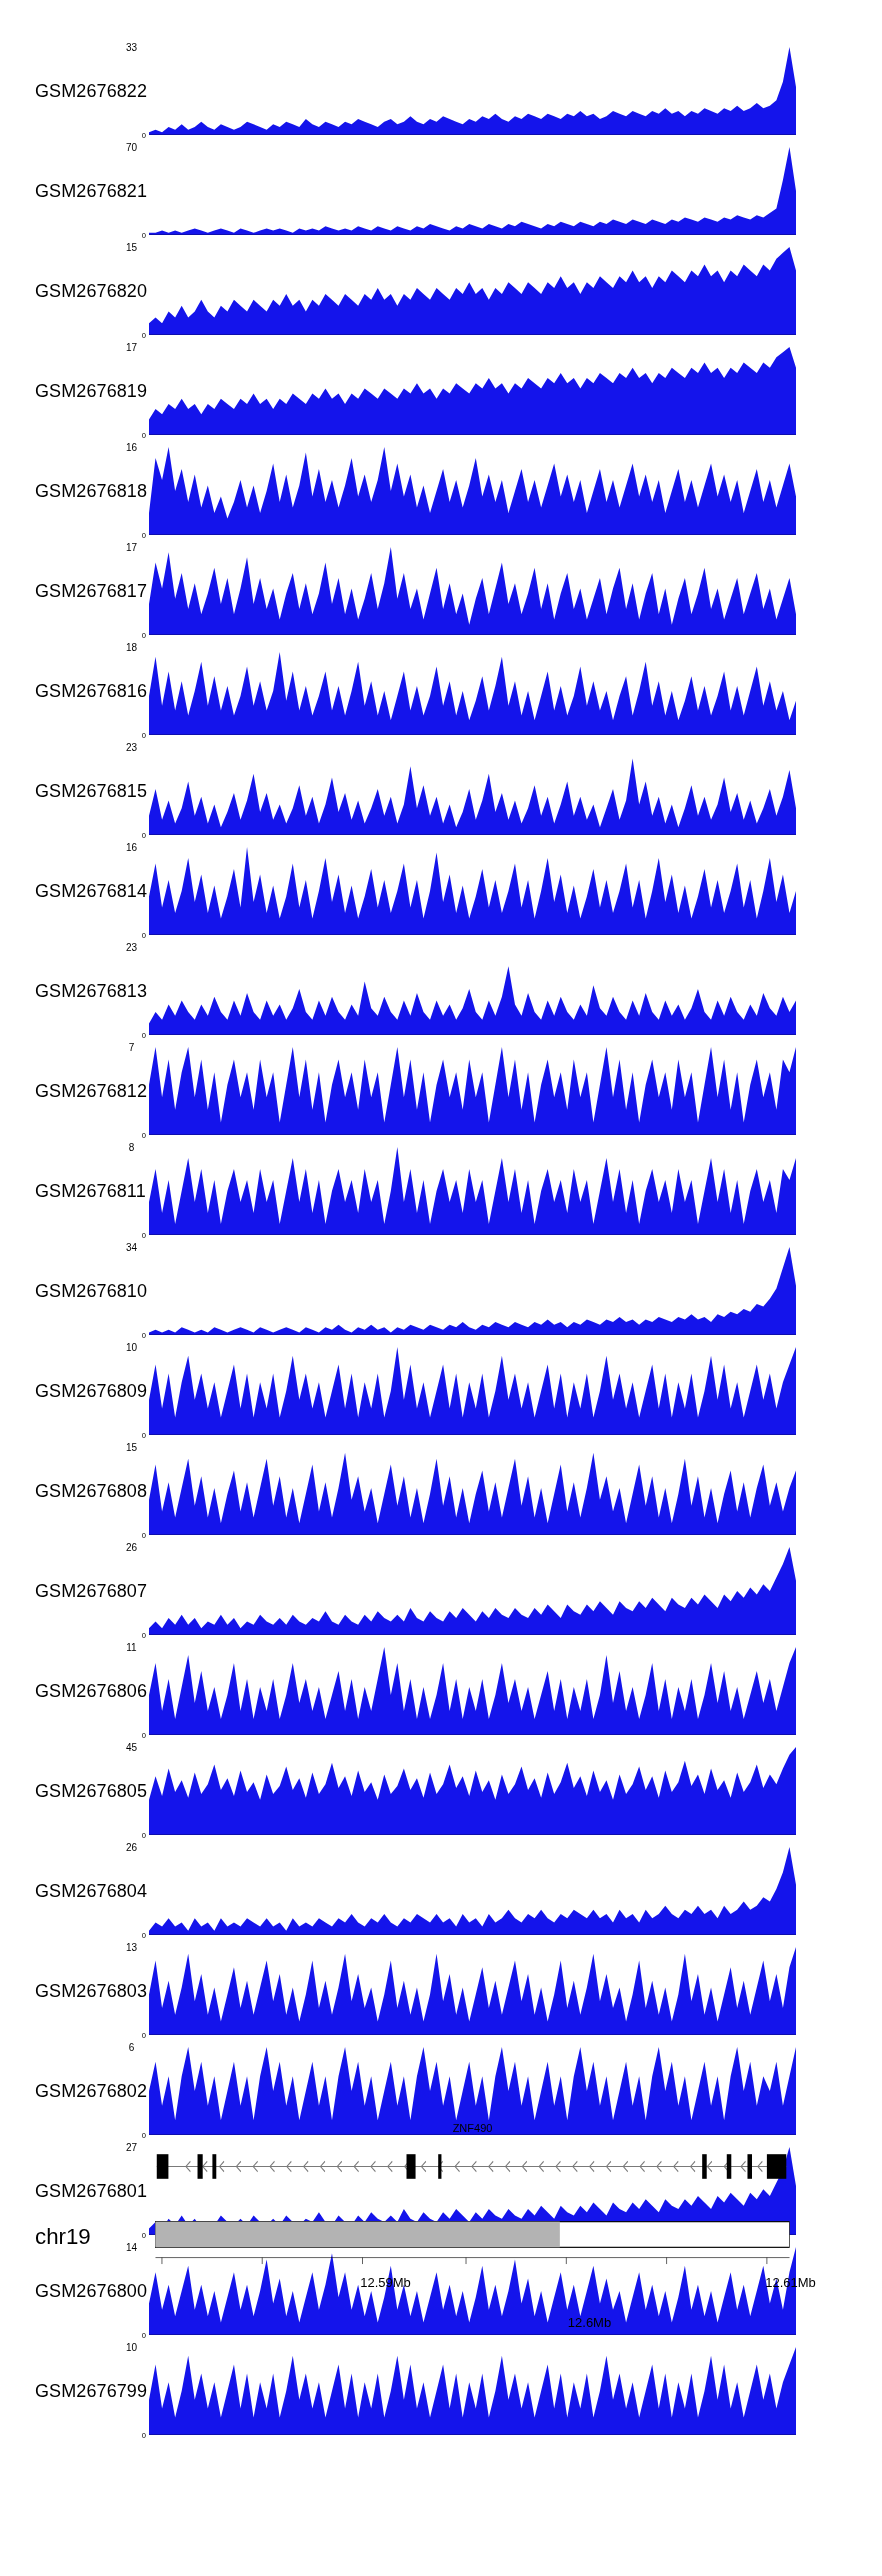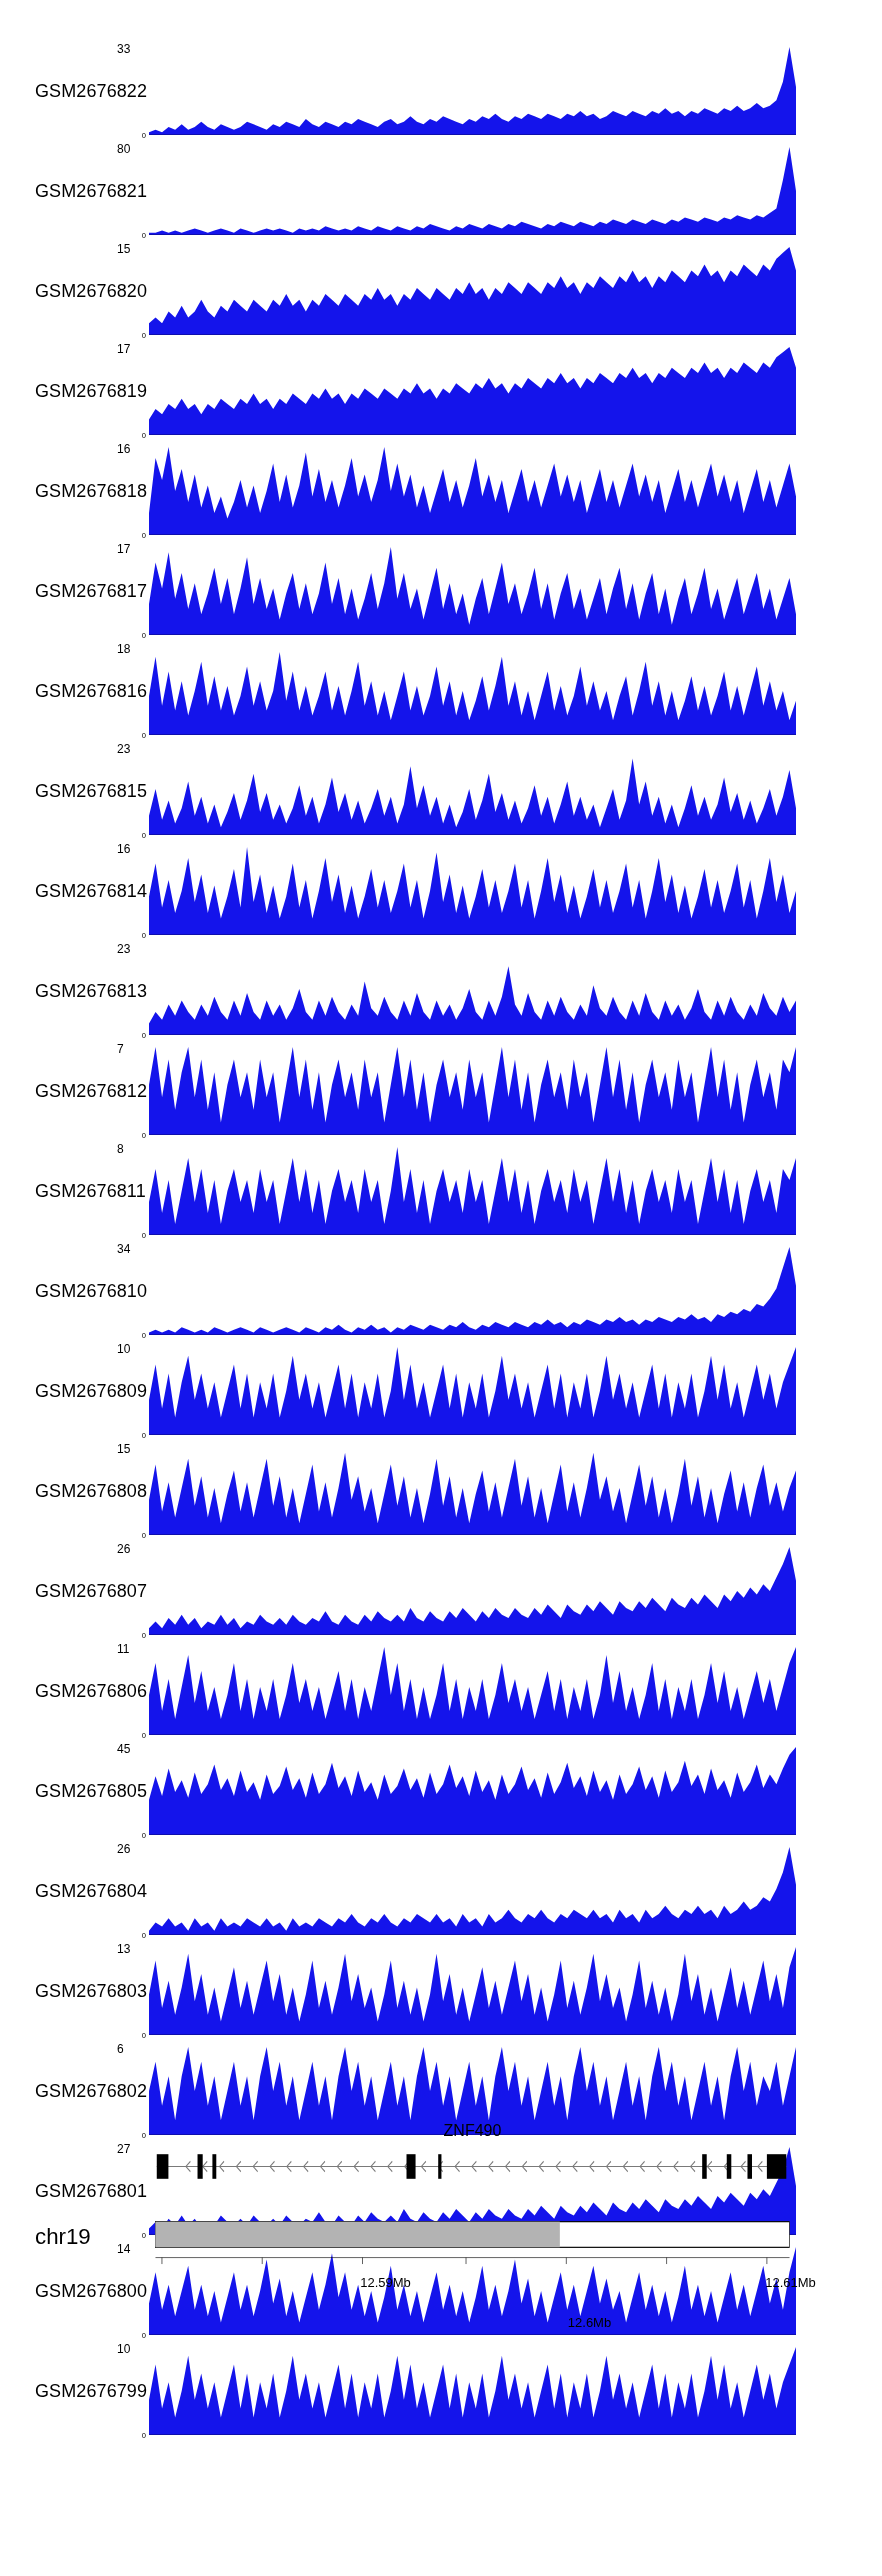--- a/index.html
+++ b/index.html
@@ -4,27 +4,27 @@
 <style>
   html,body{margin:0;padding:0;background:#ffffff;}
   body{width:882px;height:2576px;font-family:"Liberation Sans",sans-serif;color:#000;}
   #wrap{position:relative;width:882px;height:2576px;background:#fff;}
 
   .tracks{position:absolute;left:0;top:41px;width:882px;}
   .track{position:relative;height:100px;width:882px;}
   .track-label{position:absolute;left:35px;top:50%;transform:translateY(-50%);
     font-size:18px;color:#000;letter-spacing:0.1px;white-space:nowrap;}
   .plot{position:absolute;left:149px;top:5.9px;width:647px;height:88px;}
-  .axis-max{position:absolute;left:-32px;top:-4.7px;font-size:12px;color:#000;text-align:left;width:29px;}
+  .axis-max{position:absolute;left:-32px;top:-4.7px;font-size:10px;color:#000;text-align:center;width:29px;}
   .axis-min{position:absolute;left:-32px;bottom:-5.3px;font-size:7.6px;color:#000;text-align:right;width:29px;}
   .plot svg{display:block;width:100%;height:100%;}
 
   
   .gene-panel{position:absolute;left:0;top:2122px;width:882px;height:76px;}
-  .gene-name{position:absolute;left:149px;top:0px;width:647px;text-align:center;font-size:16px;}
+  .gene-name{position:absolute;left:149px;top:0px;width:647px;text-align:center;font-size:11px;}
   .gene-svg{position:absolute;left:149px;top:23.5px;width:647px;height:41px;}
 
   
   .chrom-panel{position:absolute;left:0;top:2211px;width:780px;height:118px;}
   .chrom-label{position:absolute;left:35px;top:13px;font-size:22.3px;}
   .chrom-svg{position:absolute;left:149px;top:5.9px;width:647px;height:35px;}
   .ruler{position:absolute;left:149px;top:46px;width:647px;height:41px;}
   .tick-label{position:absolute;font-size:13px;transform:translateX(-50%);top:17.6px;white-space:nowrap;padding-left:47px;}
 </style>
 </head>
@@ -40,21 +40,21 @@
           <div class="axis-min">0</div>
           <svg viewBox="0 0 1000 100" preserveAspectRatio="none">
             <path d="M 0 100 L 0.00 96.97 L 10.10 93.94 L 20.20 96.97 L 30.30 90.91 L 40.40 93.94 L 50.51 87.88 L 60.61 93.94 L 70.71 90.91 L 80.81 84.85 L 90.91 90.91 L 101.01 93.94 L 111.11 87.88 L 121.21 90.91 L 131.31 93.94 L 141.41 90.91 L 151.52 84.85 L 161.62 87.88 L 171.72 90.91 L 181.82 93.94 L 191.92 87.88 L 202.02 90.91 L 212.12 84.85 L 222.22 87.88 L 232.32 90.91 L 242.42 81.82 L 252.53 87.88 L 262.63 90.91 L 272.73 84.85 L 282.83 87.88 L 292.93 90.91 L 303.03 84.85 L 313.13 87.88 L 323.23 81.82 L 333.33 84.85 L 343.43 87.88 L 353.54 90.91 L 363.64 84.85 L 373.74 81.82 L 383.84 87.88 L 393.94 84.85 L 404.04 78.79 L 414.14 84.85 L 424.24 87.88 L 434.34 81.82 L 444.44 84.85 L 454.55 78.79 L 464.65 81.82 L 474.75 84.85 L 484.85 87.88 L 494.95 81.82 L 505.05 84.85 L 515.15 78.79 L 525.25 81.82 L 535.35 75.76 L 545.45 81.82 L 555.56 84.85 L 565.66 78.79 L 575.76 81.82 L 585.86 75.76 L 595.96 78.79 L 606.06 81.82 L 616.16 75.76 L 626.26 78.79 L 636.36 81.82 L 646.46 75.76 L 656.57 78.79 L 666.67 72.73 L 676.77 78.79 L 686.87 75.76 L 696.97 81.82 L 707.07 78.79 L 717.17 72.73 L 727.27 75.76 L 737.37 78.79 L 747.47 72.73 L 757.58 75.76 L 767.68 78.79 L 777.78 72.73 L 787.88 75.76 L 797.98 69.70 L 808.08 75.76 L 818.18 72.73 L 828.28 78.79 L 838.38 72.73 L 848.48 75.76 L 858.59 69.70 L 868.69 72.73 L 878.79 75.76 L 888.89 69.70 L 898.99 72.73 L 909.09 66.67 L 919.19 72.73 L 929.29 69.70 L 939.39 63.64 L 949.49 69.70 L 959.60 66.67 L 969.70 60.61 L 979.80 39.39 L 989.90 0.00 L 1000.00 45.45 L 1000 100 Z" fill="#1414EB"></path>
             <line x1="0" y1="100" x2="1000" y2="100" stroke="#000" stroke-width="0.7"></line>
           </svg>
         </div>
       </div>
       <div class="track">
         <div class="track-label">GSM2676821</div>
         <div class="plot">
-          <div class="axis-max">80</div>
+          <div class="axis-max">70</div>
           <div class="axis-min">0</div>
           <svg viewBox="0 0 1000 100" preserveAspectRatio="none">
             <path d="M 0 100 L 0.00 97.50 L 10.10 97.50 L 20.20 95.00 L 30.30 97.50 L 40.40 95.00 L 50.51 97.50 L 60.61 95.00 L 70.71 92.50 L 80.81 95.00 L 90.91 97.50 L 101.01 95.00 L 111.11 92.50 L 121.21 95.00 L 131.31 97.50 L 141.41 92.50 L 151.52 95.00 L 161.62 97.50 L 171.72 95.00 L 181.82 92.50 L 191.92 95.00 L 202.02 92.50 L 212.12 95.00 L 222.22 97.50 L 232.32 92.50 L 242.42 95.00 L 252.53 92.50 L 262.63 95.00 L 272.73 90.00 L 282.83 92.50 L 292.93 95.00 L 303.03 92.50 L 313.13 95.00 L 323.23 90.00 L 333.33 92.50 L 343.43 95.00 L 353.54 90.00 L 363.64 92.50 L 373.74 95.00 L 383.84 90.00 L 393.94 92.50 L 404.04 95.00 L 414.14 90.00 L 424.24 92.50 L 434.34 87.50 L 444.44 90.00 L 454.55 92.50 L 464.65 95.00 L 474.75 90.00 L 484.85 92.50 L 494.95 87.50 L 505.05 90.00 L 515.15 92.50 L 525.25 87.50 L 535.35 90.00 L 545.45 92.50 L 555.56 87.50 L 565.66 90.00 L 575.76 85.00 L 585.86 87.50 L 595.96 90.00 L 606.06 92.50 L 616.16 87.50 L 626.26 90.00 L 636.36 85.00 L 646.46 87.50 L 656.57 90.00 L 666.67 85.00 L 676.77 87.50 L 686.87 90.00 L 696.97 85.00 L 707.07 87.50 L 717.17 82.50 L 727.27 85.00 L 737.37 87.50 L 747.47 82.50 L 757.58 85.00 L 767.68 87.50 L 777.78 82.50 L 787.88 85.00 L 797.98 87.50 L 808.08 82.50 L 818.18 85.00 L 828.28 80.00 L 838.38 82.50 L 848.48 85.00 L 858.59 80.00 L 868.69 82.50 L 878.79 85.00 L 888.89 80.00 L 898.99 82.50 L 909.09 77.50 L 919.19 80.00 L 929.29 82.50 L 939.39 77.50 L 949.49 80.00 L 959.60 75.00 L 969.70 70.00 L 979.80 37.50 L 989.90 0.00 L 1000.00 50.00 L 1000 100 Z" fill="#1414EB"></path>
             <line x1="0" y1="100" x2="1000" y2="100" stroke="#000" stroke-width="0.7"></line>
           </svg>
         </div>
       </div>
       <div class="track">
         <div class="track-label">GSM2676820</div>
         <div class="plot">

